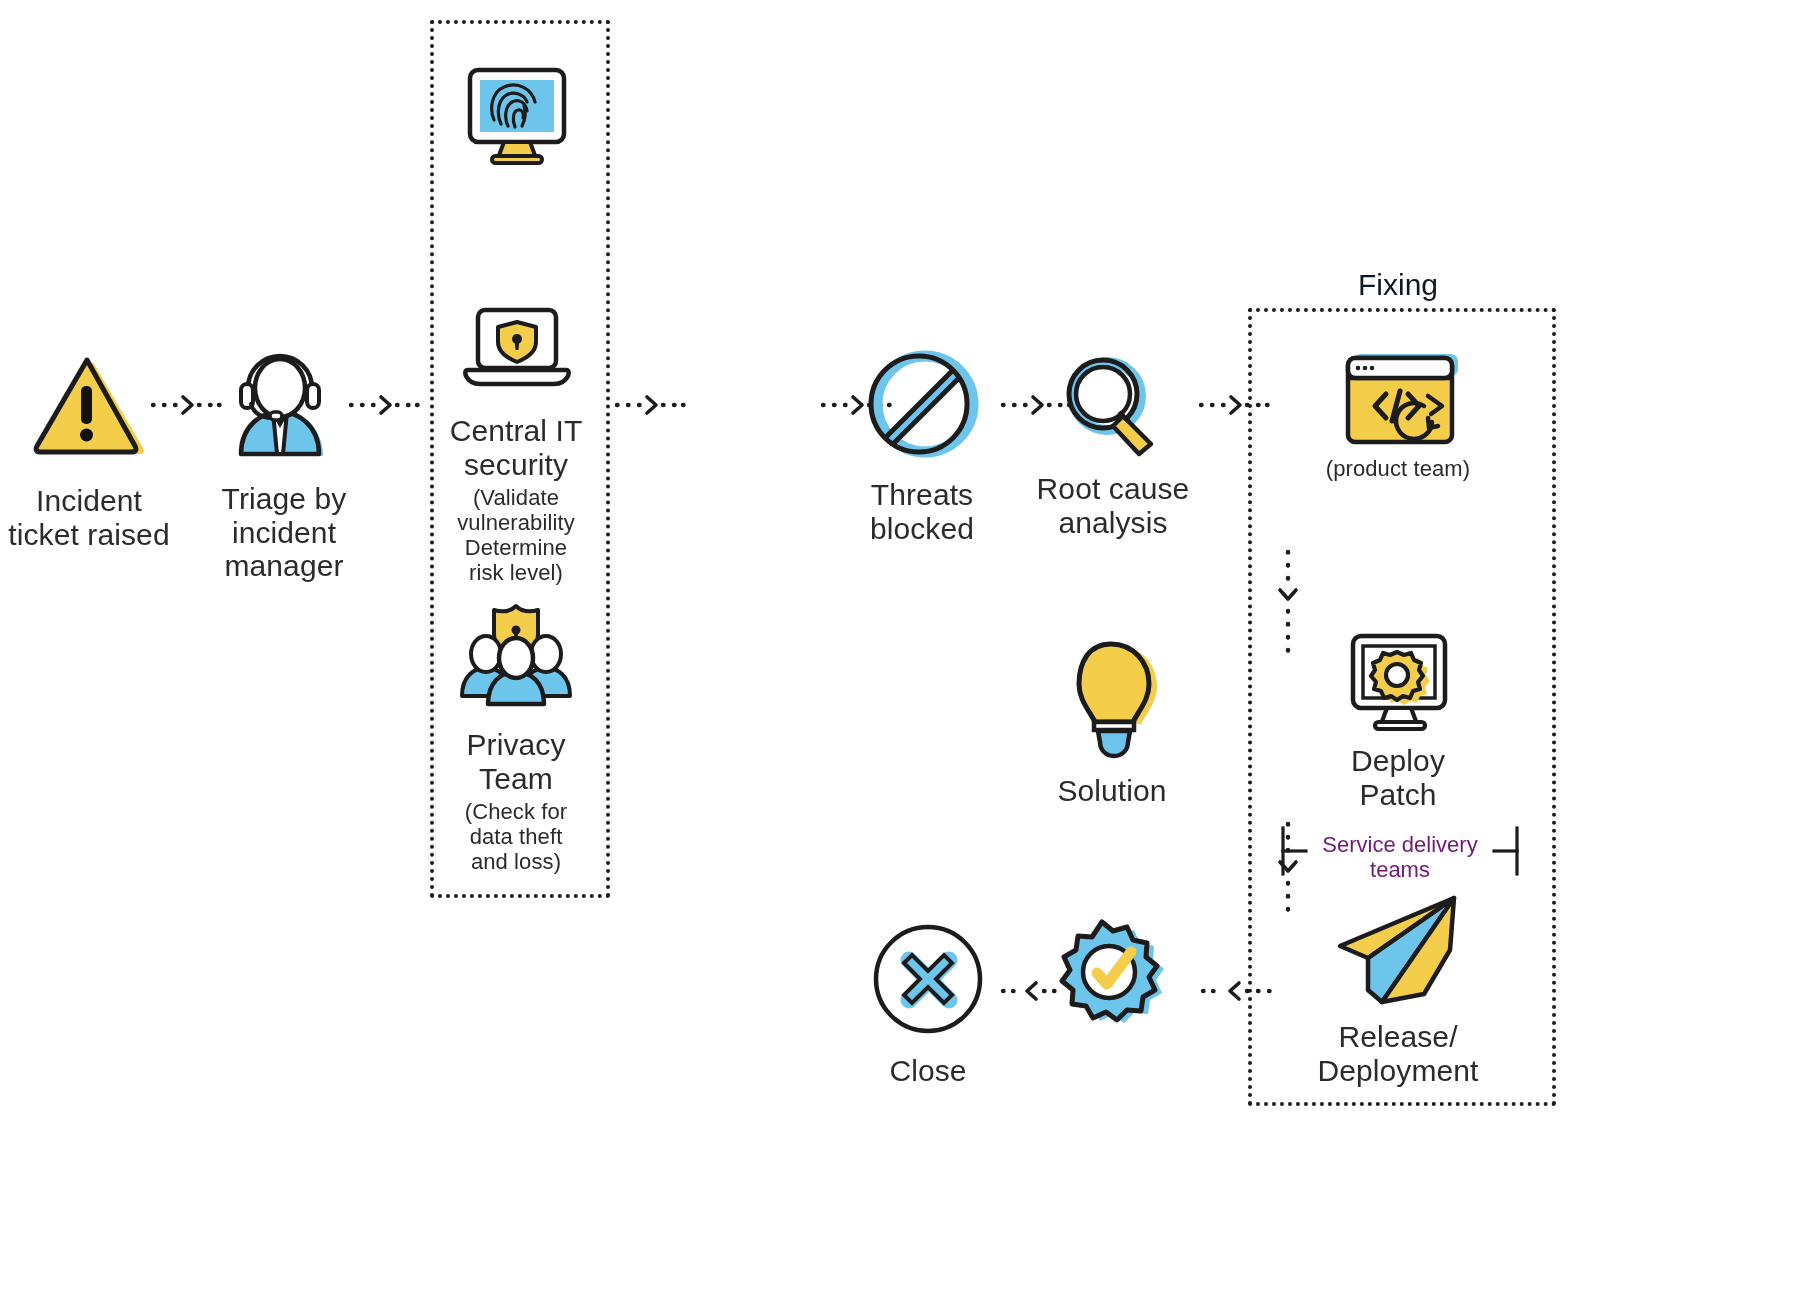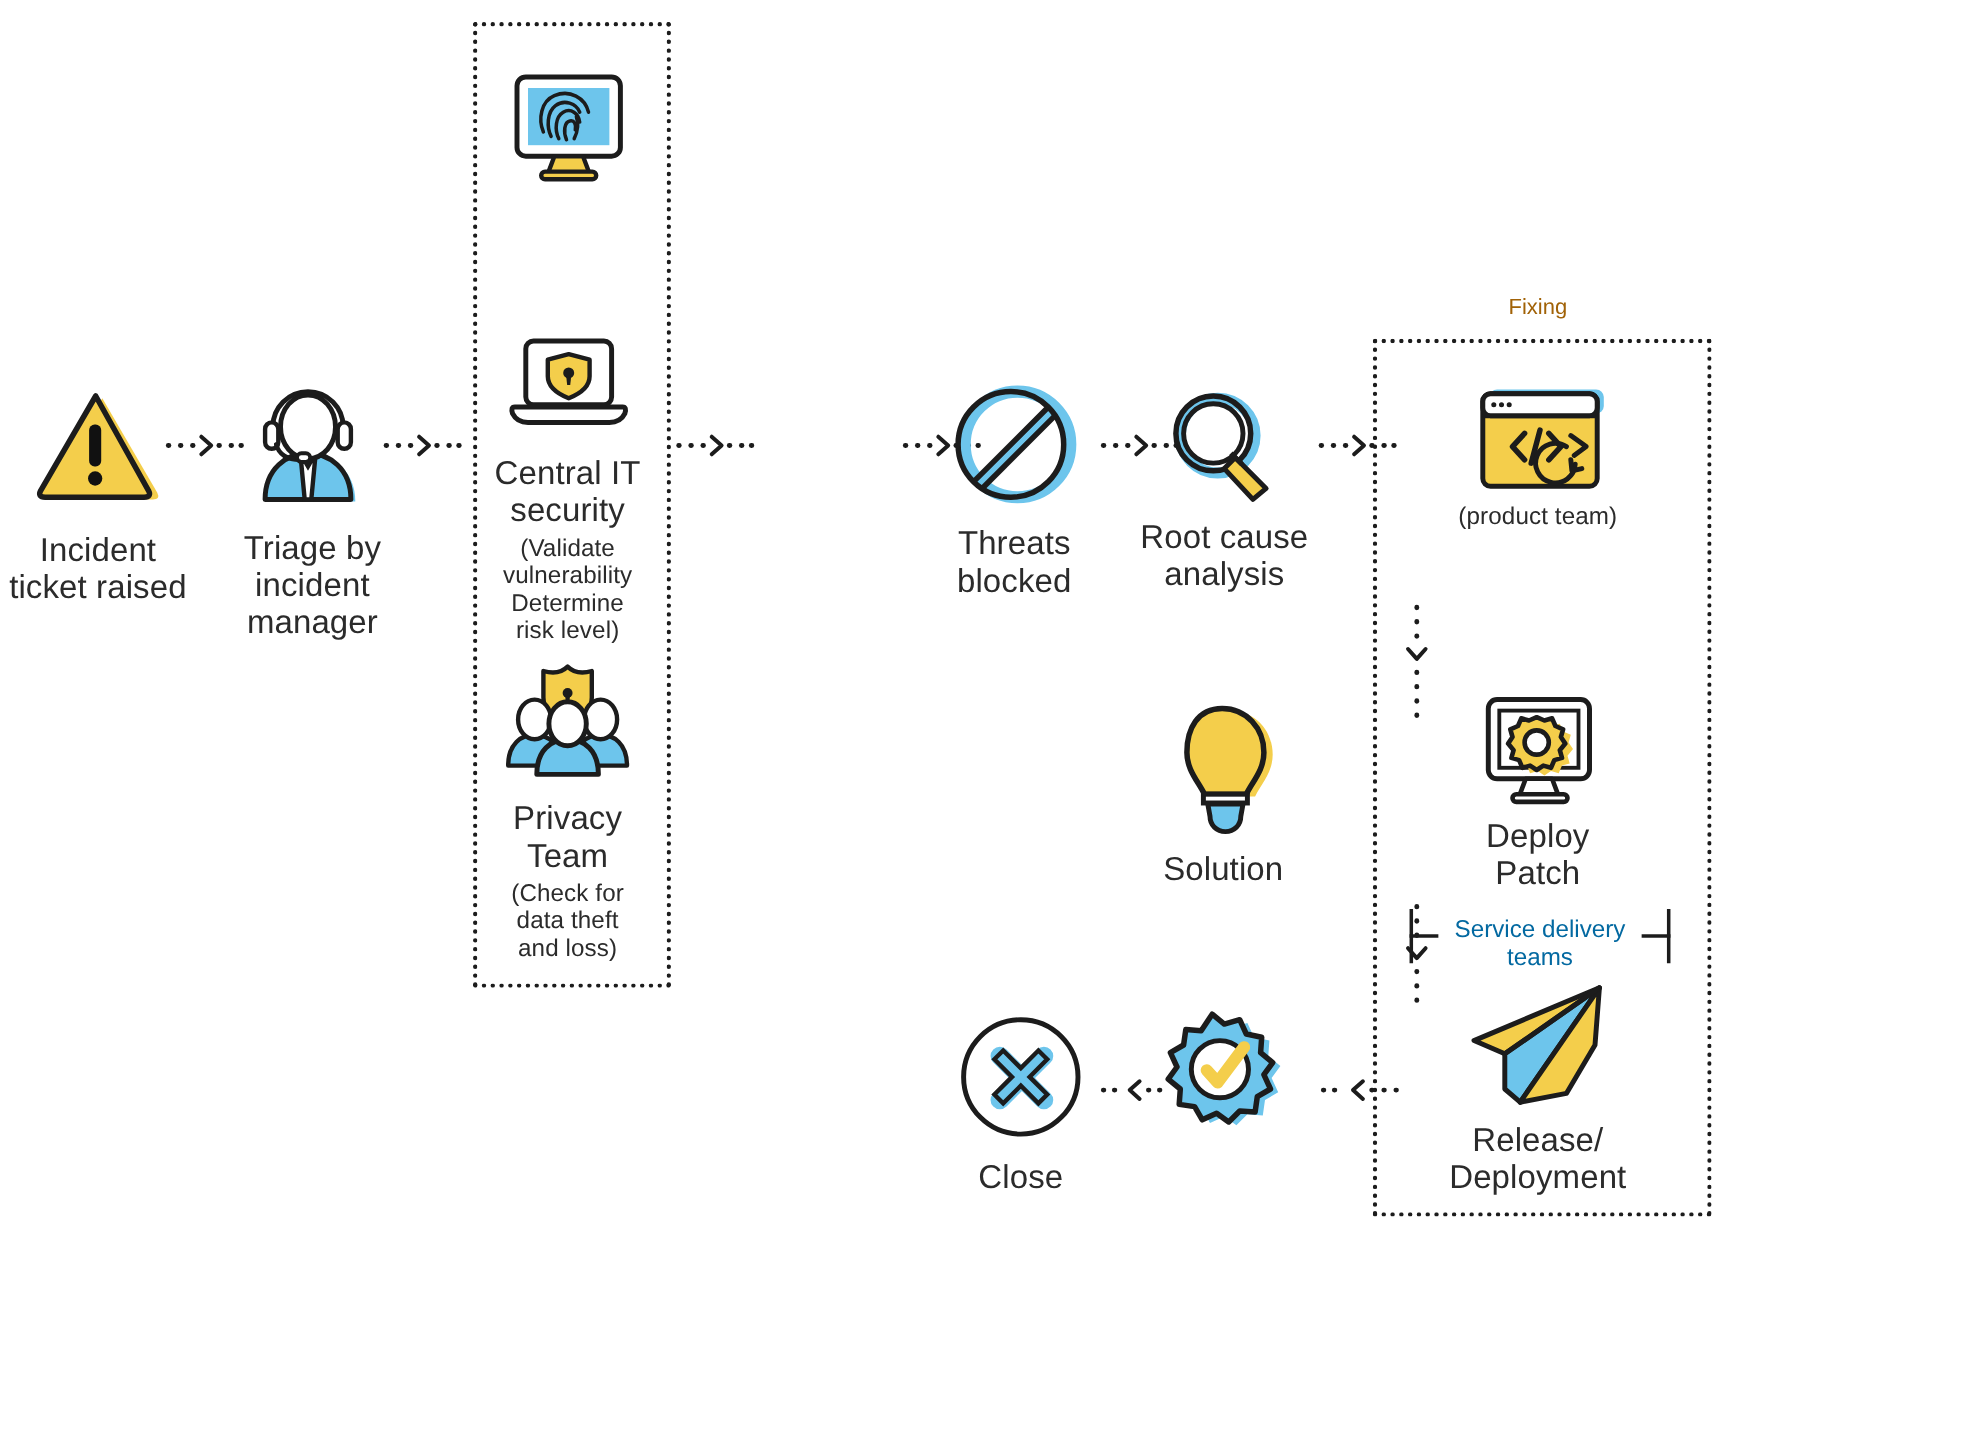--- a/index.html
+++ b/index.html
@@ -3,24 +3,24 @@
 <meta charset="utf-8">
 <style>
   html,body{margin:0;padding:0;background:#ffffff;}
   body{width:1804px;height:1310px;position:relative;overflow:hidden;
        font-family:"Liberation Sans", sans-serif; color:#231f20;}
   .stage{position:absolute;inset:0;}
   .node{position:absolute;text-align:center;}
   .icon{display:block;margin:0 auto;}
   .lbl{font-size:30px;line-height:1.12;color:#2b2b2b;letter-spacing:.1px;}
   .lbl.sm{font-size:22px;line-height:1.14;margin-top:4px;}
-  .grouptitle{position:absolute;font-size:20px;color:#a16207;text-align:center;}
+  .grouptitle{position:absolute;font-size:30px;color:#0f172a;text-align:center;}
   .dbox{position:absolute;border:4px dotted #1c1c1c;border-radius:2px;}
   .arrow{position:absolute;}
-  .bracketlbl{position:absolute;text-align:center;font-size:22px;line-height:1.15;color:#0369a1;}
+  .bracketlbl{position:absolute;text-align:center;font-size:22px;line-height:1.15;color:#701a75;}
 </style>
 </head>
 <body>
 
 <div class="stage">
 
   <div class="node" style="left:0px;top:350px;width:178px;">
     <svg class="icon" width="120" height="110" viewBox="0 0 120 110">
       <path d="M64 12 L114 98 Q117 104 110 104 L18 104 Q11 104 14 98 Z" fill="#F4CE4B"></path>
       <path d="M58 10 L106 96 Q109 102 102 102 L12 102 Q5 102 8 96 Z" fill="#F4CE4B" stroke="#1c1c1c" stroke-width="5" stroke-linejoin="round"></path>

